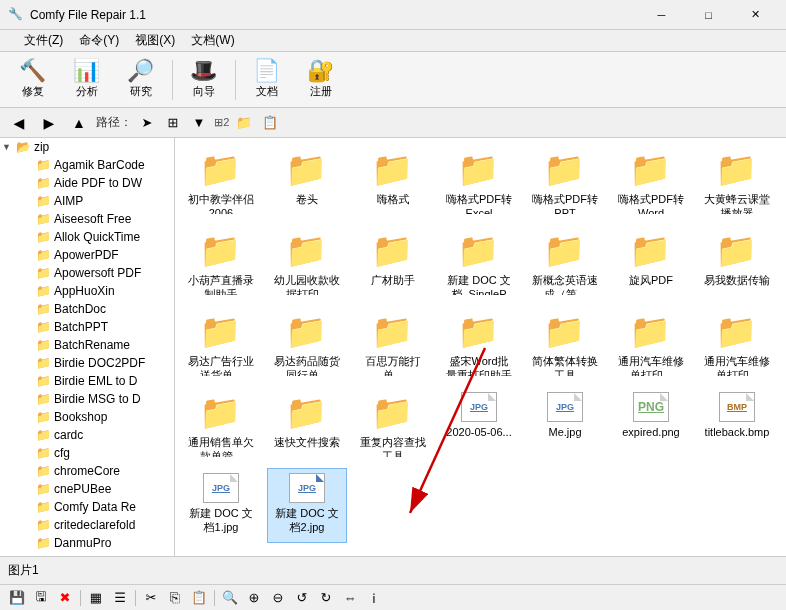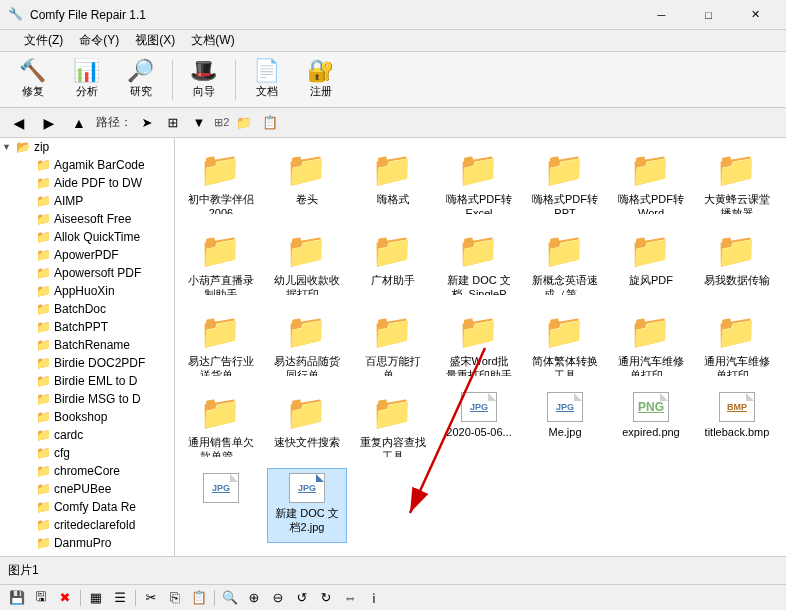--- a/index.html
+++ b/index.html
@@ -526,20 +526,21 @@
         <div class="file-item">
           <div class="jpg-box png-box" style="width:36px;height:30px;border:1.5px solid #aaa;display:flex;align-items:center;justify-content:center;font-size:12px;font-weight:bold;color:#7ab06e;position:relative;background:white;">PNG<div style="position:absolute;top:0;right:0;width:0;height:0;border-left:8px solid #d0d0d0;border-top:8px solid transparent;"></div></div>
           <div class="file-name">expired.png</div>
         </div>
         <div class="file-item">
           <div class="jpg-box bmp-box" style="width:36px;height:30px;border:1.5px solid #aaa;display:flex;align-items:center;justify-content:center;font-size:9px;font-weight:bold;color:#b07020;position:relative;background:white;">BMP<div style="position:absolute;top:0;right:0;width:0;height:0;border-left:8px solid #d0d0d0;border-top:8px solid transparent;"></div></div>
           <div class="file-name">titleback.bmp</div>
         </div>
         <div class="file-item">
           <div class="jpg-box" style="width:36px;height:30px;border:1.5px solid #aaa;display:flex;align-items:center;justify-content:center;font-size:9px;font-weight:bold;color:#4a7ab5;position:relative;background:white;">JPG<div style="position:absolute;top:0;right:0;width:0;height:0;border-left:8px solid #d0d0d0;border-top:8px solid transparent;"></div></div>
+          <div class="file-name">新建 DOC 文档1.jpg</div>
         </div>
         <div class="file-item selected">
           <div class="jpg-box jpg-box-selected" style="width:36px;height:30px;border:1.5px solid #aaa;display:flex;align-items:center;justify-content:center;font-size:9px;font-weight:bold;color:#4a7ab5;position:relative;background:white;">JPG<div style="position:absolute;top:0;right:0;width:0;height:0;border-left:8px solid #4a7ab5;border-top:8px solid transparent;"></div></div>
           <div class="file-name">新建 DOC 文档2.jpg</div>
         </div>
       </div>
 
     <svg class="red-arrow" style="position:absolute;left:180px;top:200px;width:180px;height:220px;">
       <defs>
         <marker id="arrowhead" markerWidth="10" markerHeight="7" refX="10" refY="3.5" orient="auto">

